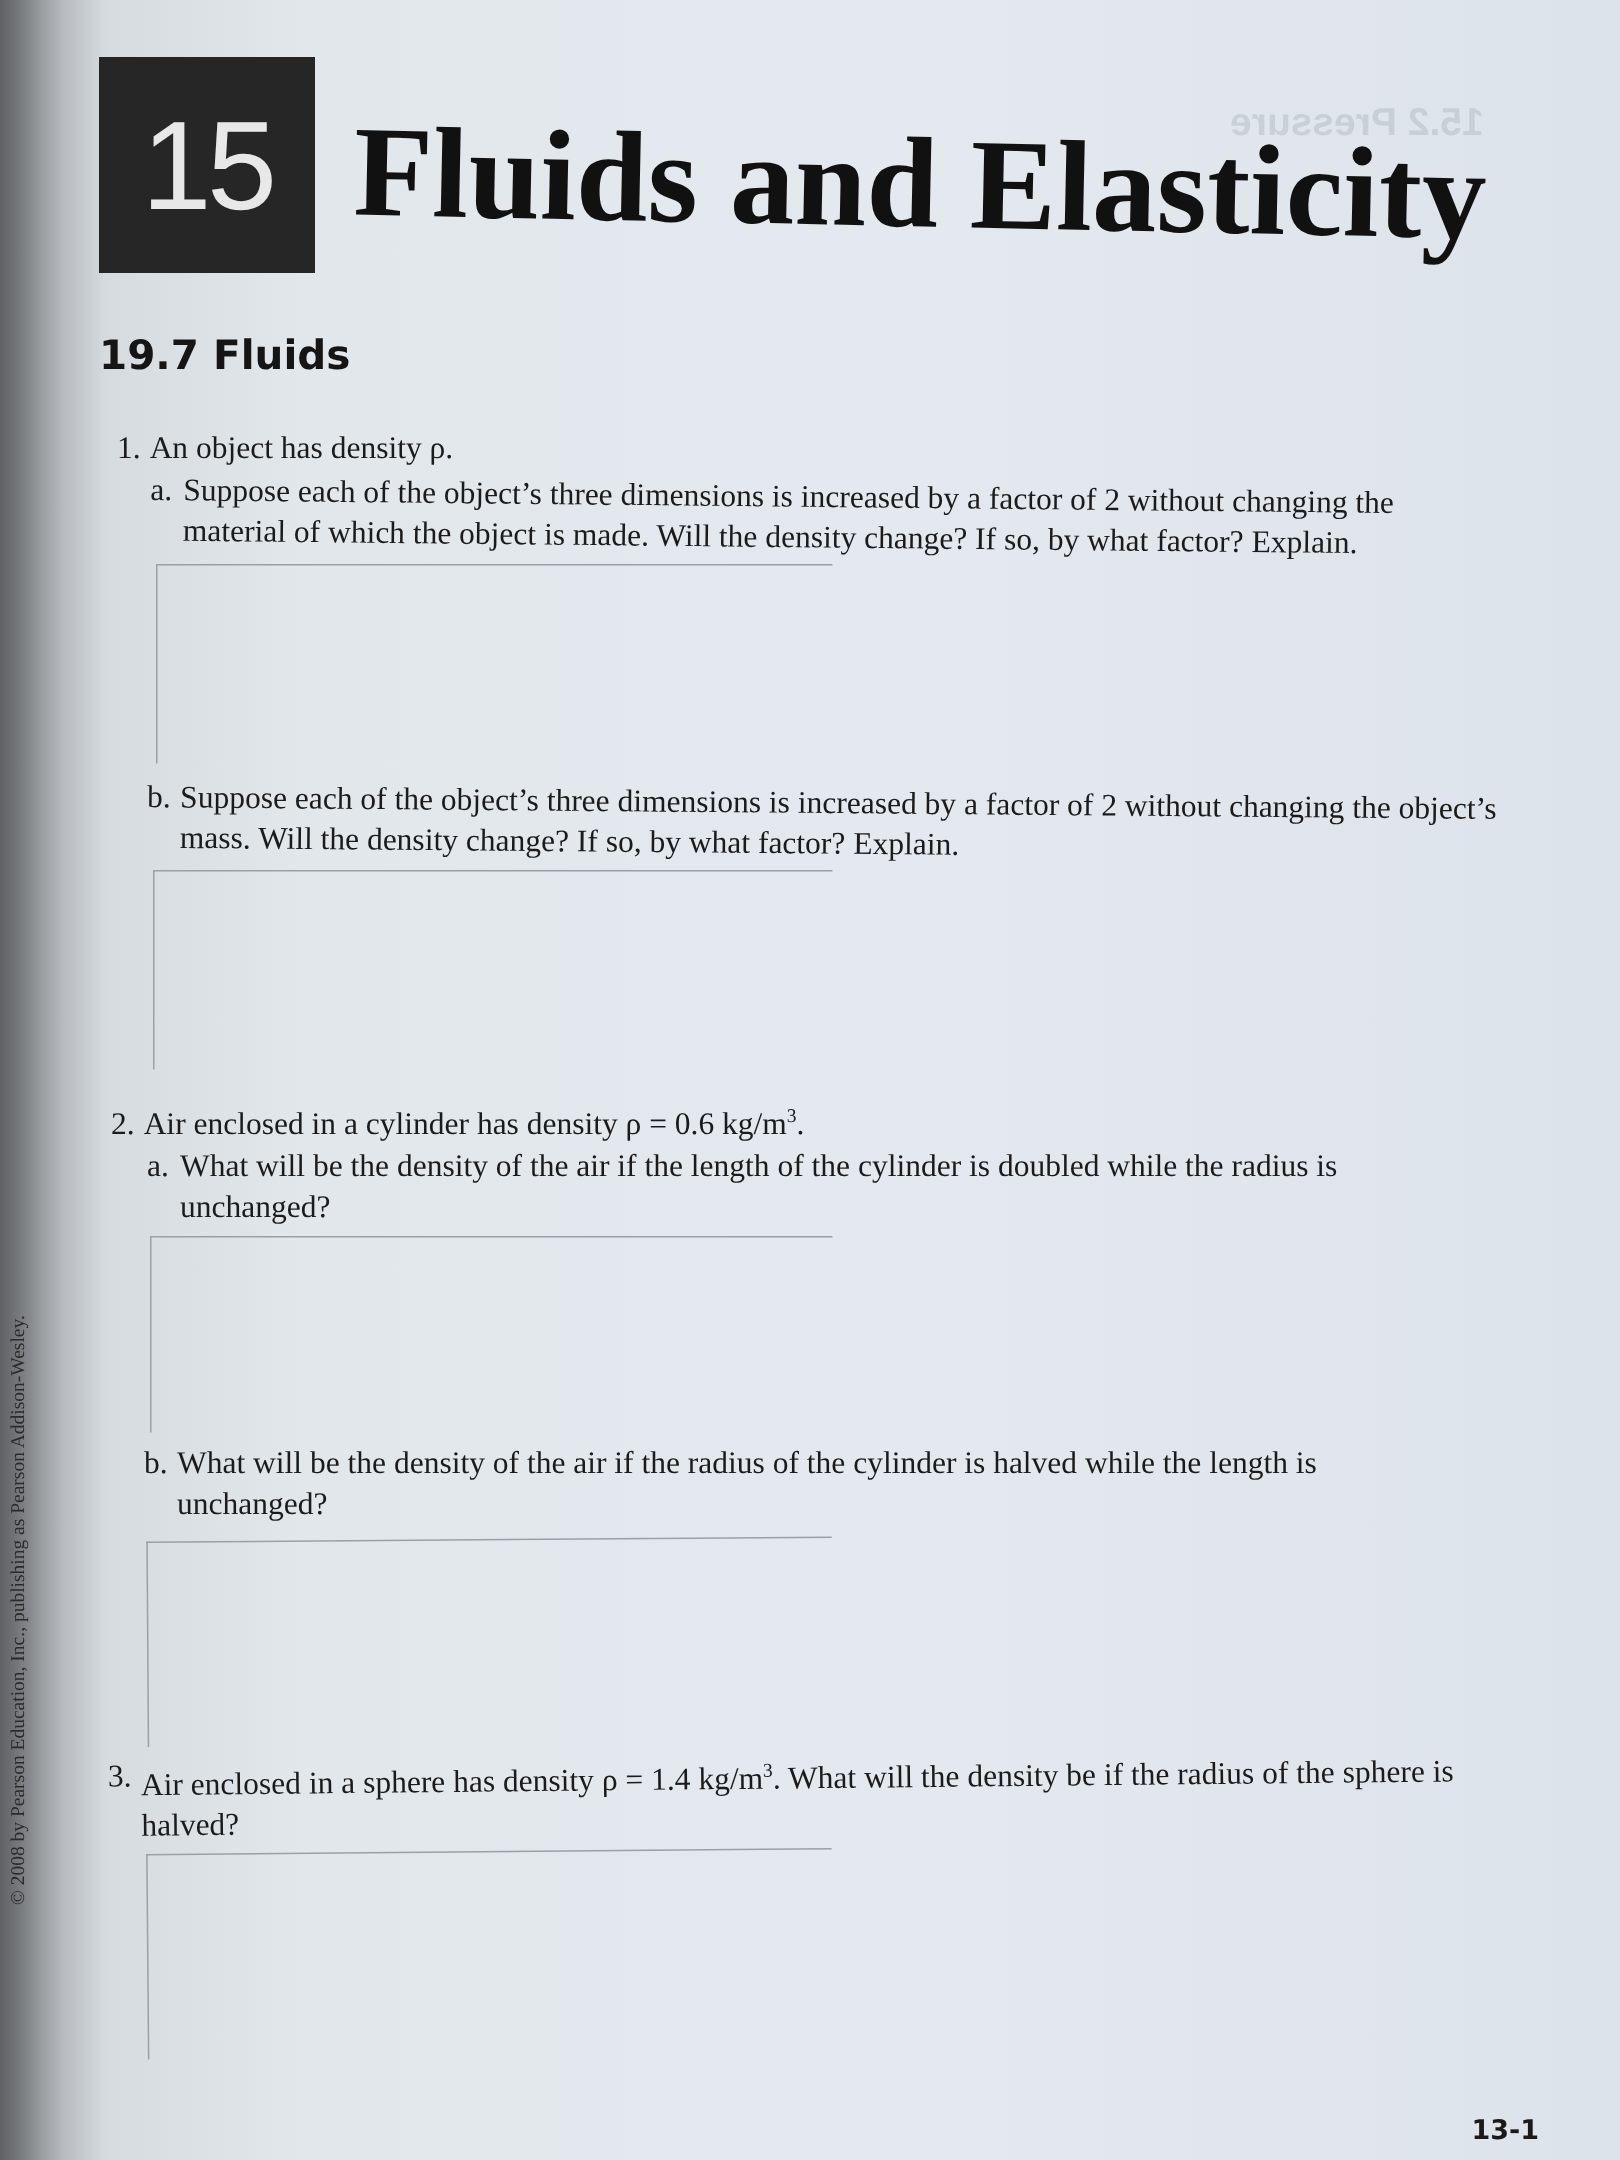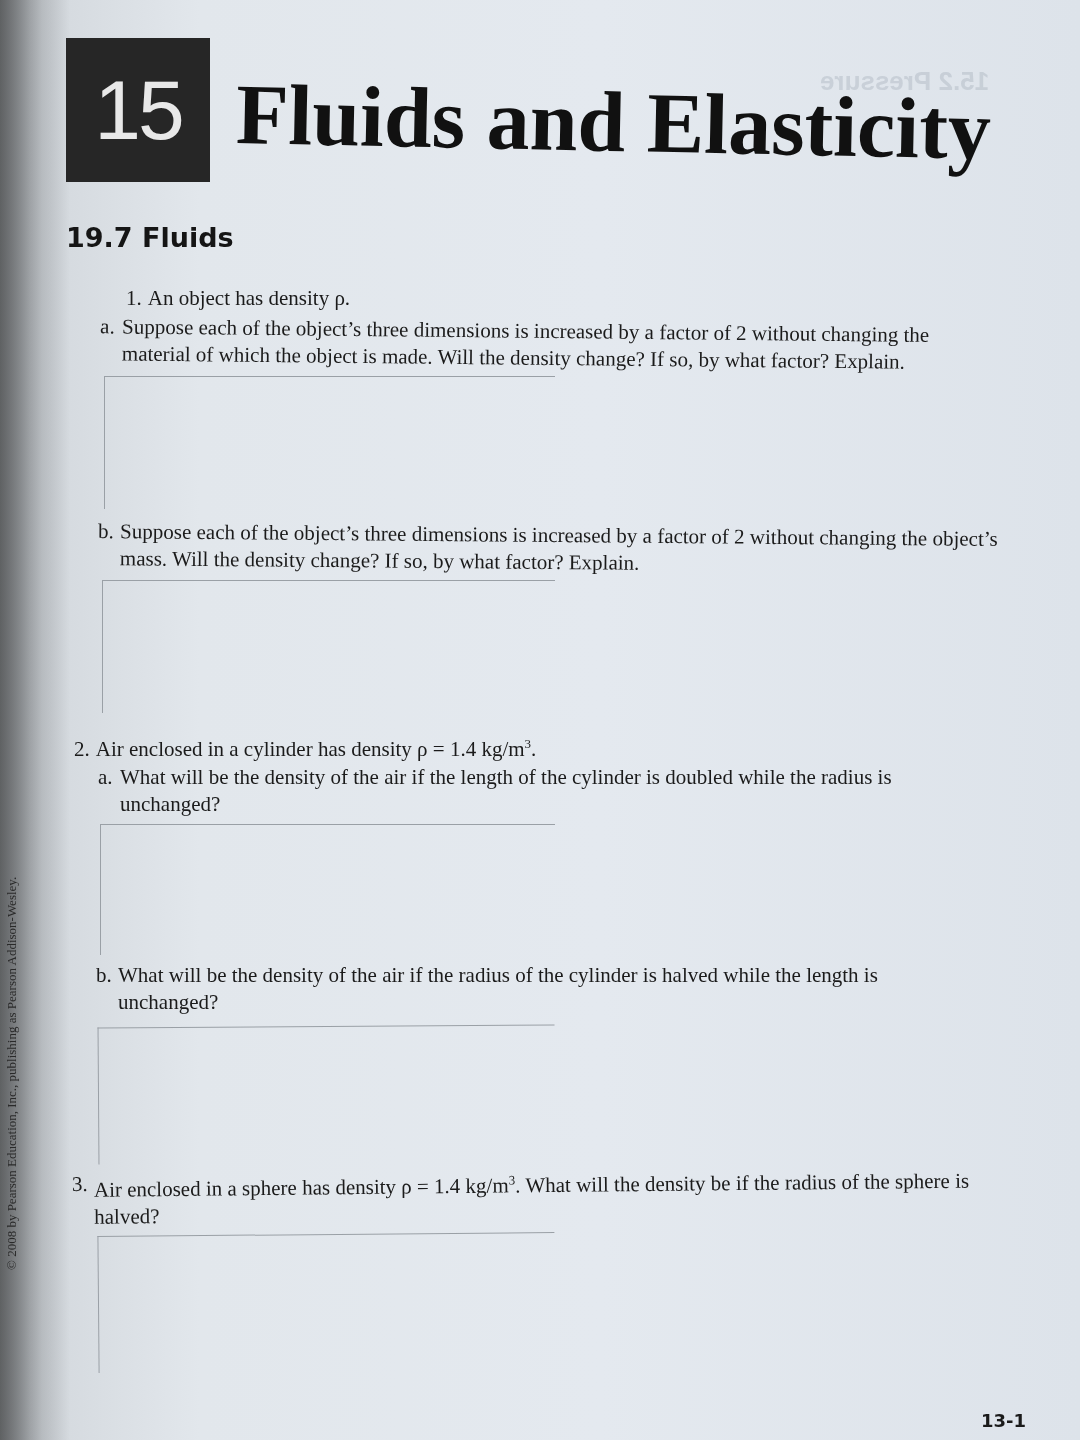--- a/index.html
+++ b/index.html
@@ -57,37 +57,37 @@
 
 <div class="ghost" style="left:820px; top:66px; font-size:26px; font-weight:bold;">15.2  Pressure</div>
 
 <div class="chapter-box">
   <span>15</span>
 </div>
 <div class="chapter-title">Fluids and Elasticity</div>
 
 <div class="section-head">19.7  Fluids</div>
 
-<div class="q" style="left:78px; top:284px;margin-left:48px;">
+<div class="q" style="left:78px; top:284px;">
   <span class="num">1.</span><span>An object has density ρ.</span>
 </div>
 <div class="sub" style="left:100px; top:318px; width:900px; transform:rotate(0.6deg);">
   <span class="label">a.</span>
   <span class="text">Suppose each of the object’s three dimensions is increased by a factor of 2 without changing the material of which the object is made. Will the density change? If so, by what factor? Explain.</span>
 </div>
 <div class="answer-box" style="left:104px; top:376px; width:450px; height:132px;"></div>
 
 <div class="sub" style="left:98px; top:522px; width:900px; transform:rotate(0.5deg);">
   <span class="label">b.</span>
   <span class="text">Suppose each of the object’s three dimensions is increased by a factor of 2 without changing the object’s mass. Will the density change? If so, by what factor? Explain.</span>
 </div>
 <div class="answer-box" style="left:102px; top:580px; width:452px; height:132px;"></div>
 
 <div class="q" style="left:74px; top:730px;">
-  <span class="num">2.</span><span>Air enclosed in a cylinder has density ρ = 1.4 kg/m</span><sup>3</sup><span>.</span>
+  <span class="num">2.</span><span>Air enclosed in a cylinder has density ρ = 0.6 kg/m</span><sup>3</sup><span>.</span>
 </div>
 <div class="sub" style="left:98px; top:764px; width:880px;">
   <span class="label">a.</span>
   <span class="text">What will be the density of the air if the length of the cylinder is doubled while the radius is unchanged?</span>
 </div>
 <div class="answer-box" style="left:100px; top:824px; width:454px; height:130px;"></div>
 
 <div class="sub" style="left:96px; top:962px; width:880px;">
   <span class="label">b.</span>
   <span class="text">What will be the density of the air if the radius of the cylinder is halved while the length is unchanged?</span>

